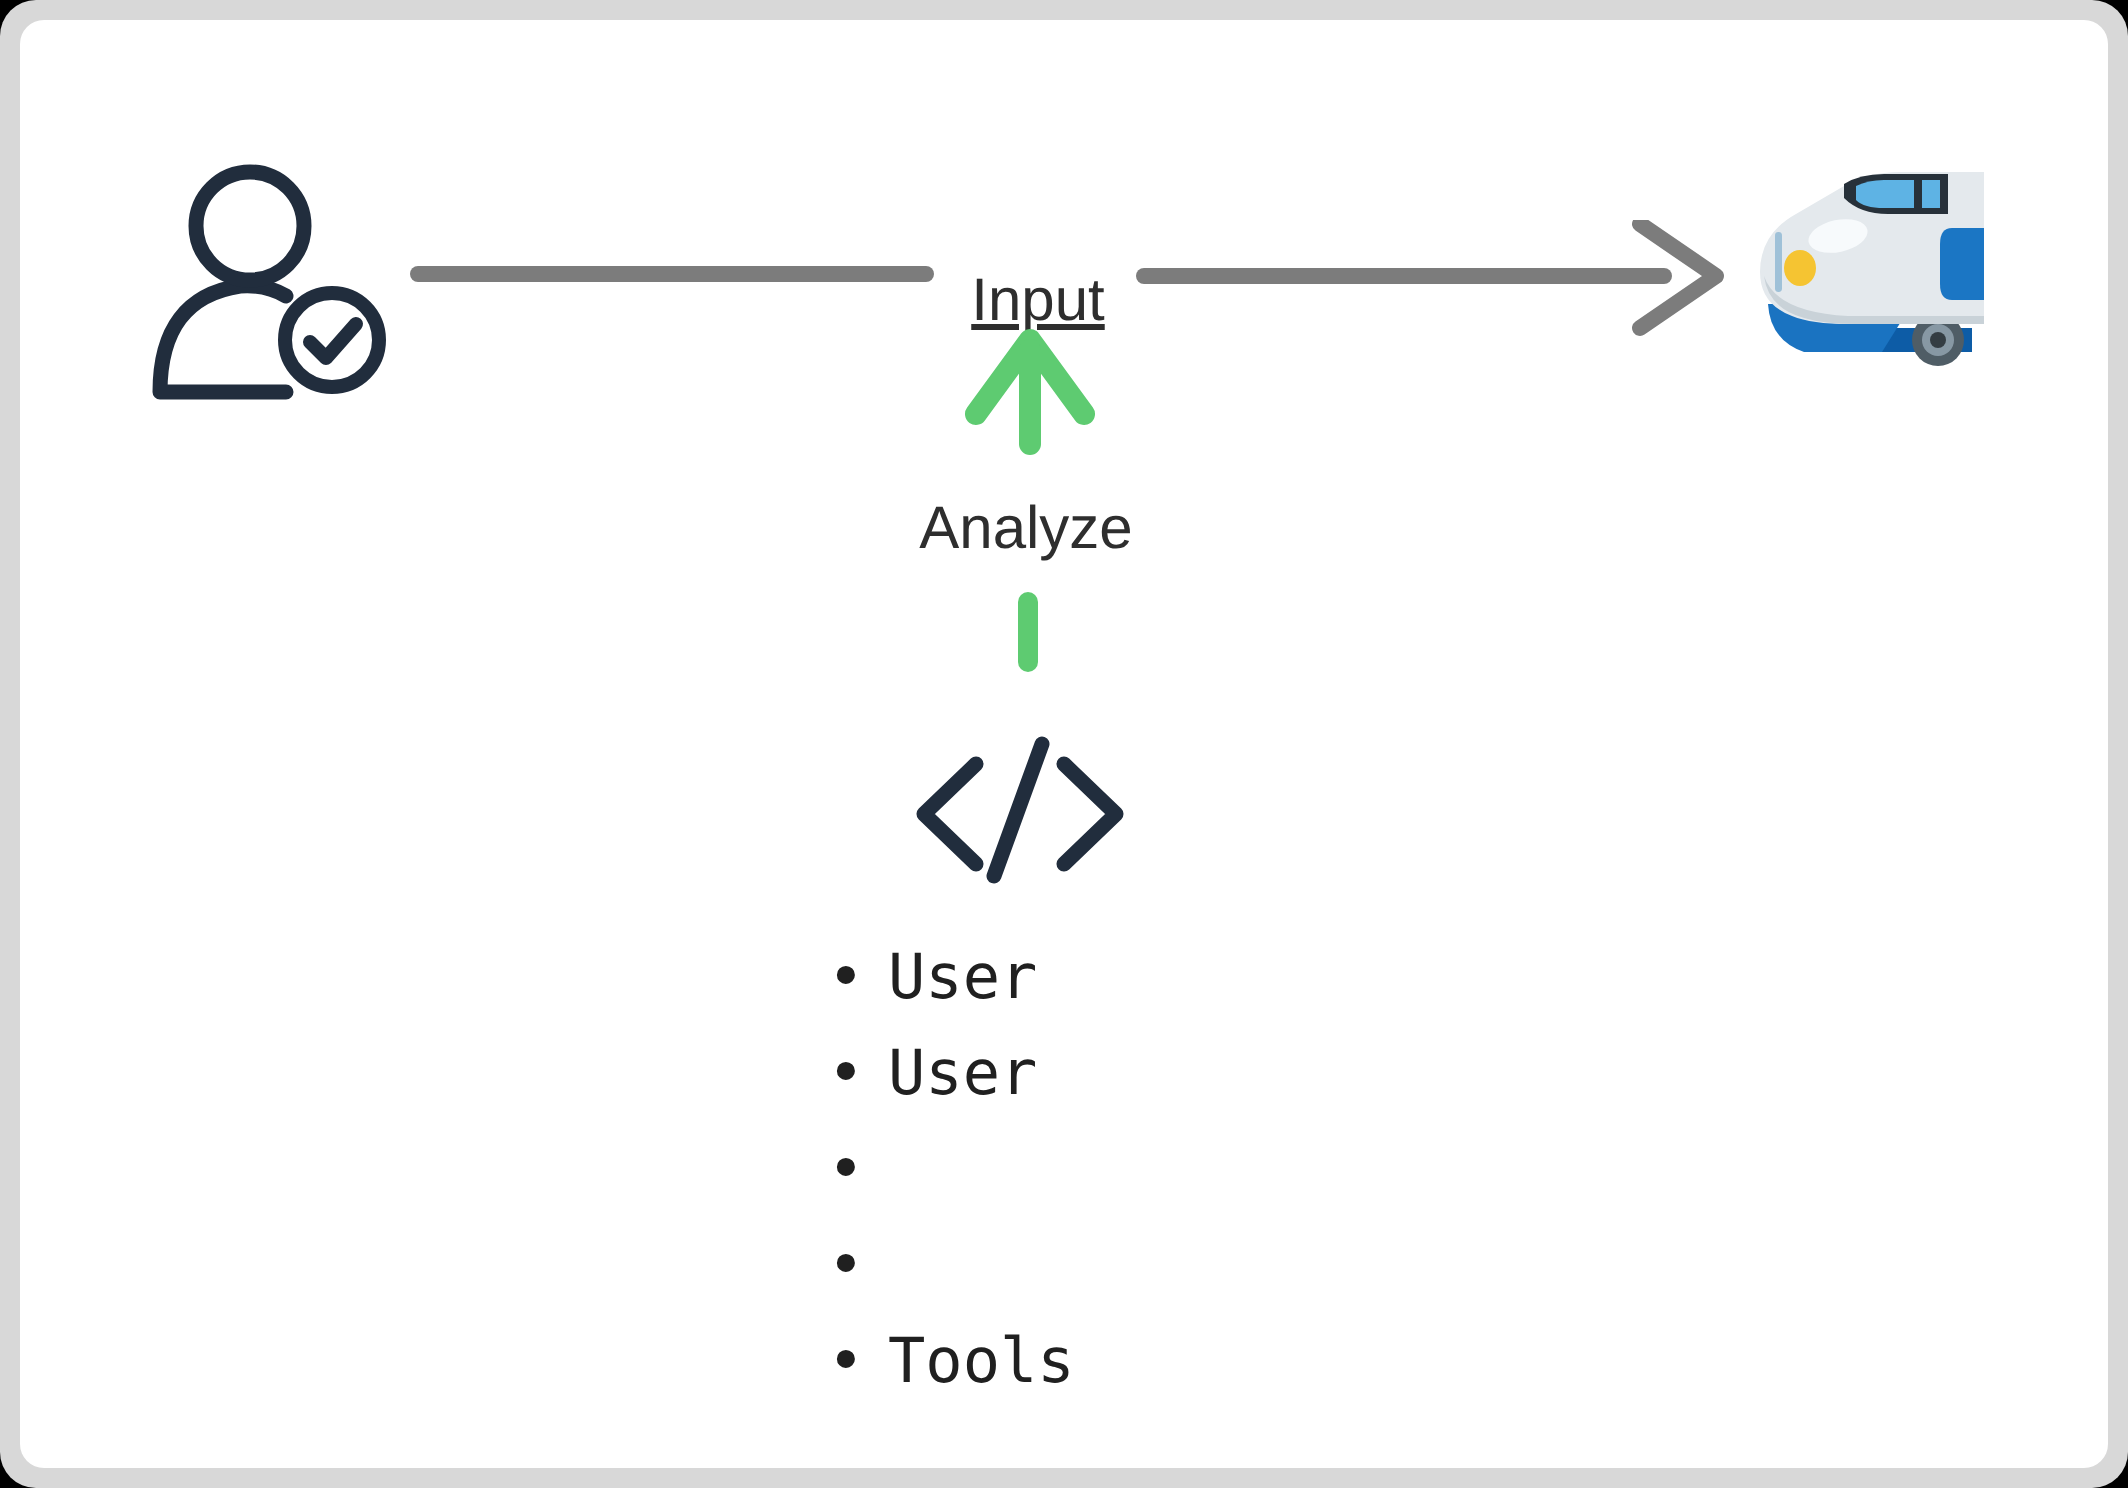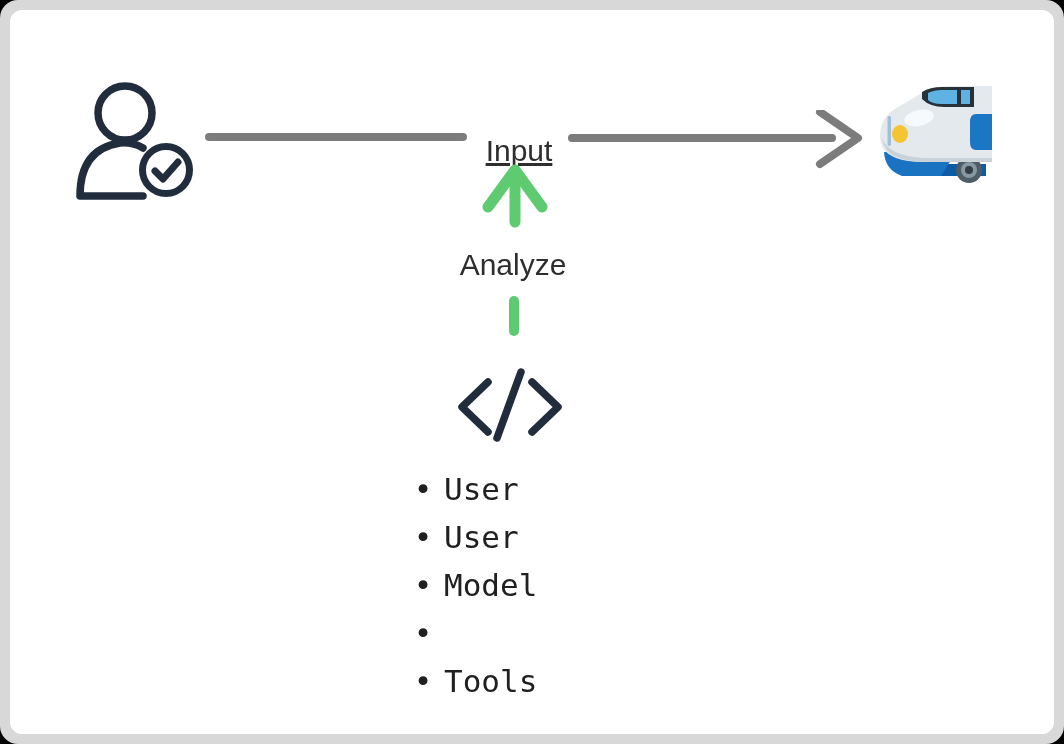--- a/index.html
+++ b/index.html
@@ -135,21 +135,20 @@
     <li class="analysis-item">
       <span class="mono bullet">•</span>
       <span class="mono item-label">User</span>
     </li>
     <li class="analysis-item">
       <span class="mono bullet">•</span>
       <span class="mono item-label">User</span>
     </li>
     <li class="analysis-item">
       <span class="mono bullet">•</span>
-      <span class="mono item-label">Model</span>
     </li>
     <li class="analysis-item">
       <span class="mono bullet">•</span>
     </li>
     <li class="analysis-item">
       <span class="mono bullet">•</span>
       <span class="mono item-label">Tools</span>
     </li>
   </ul>
 </div>

